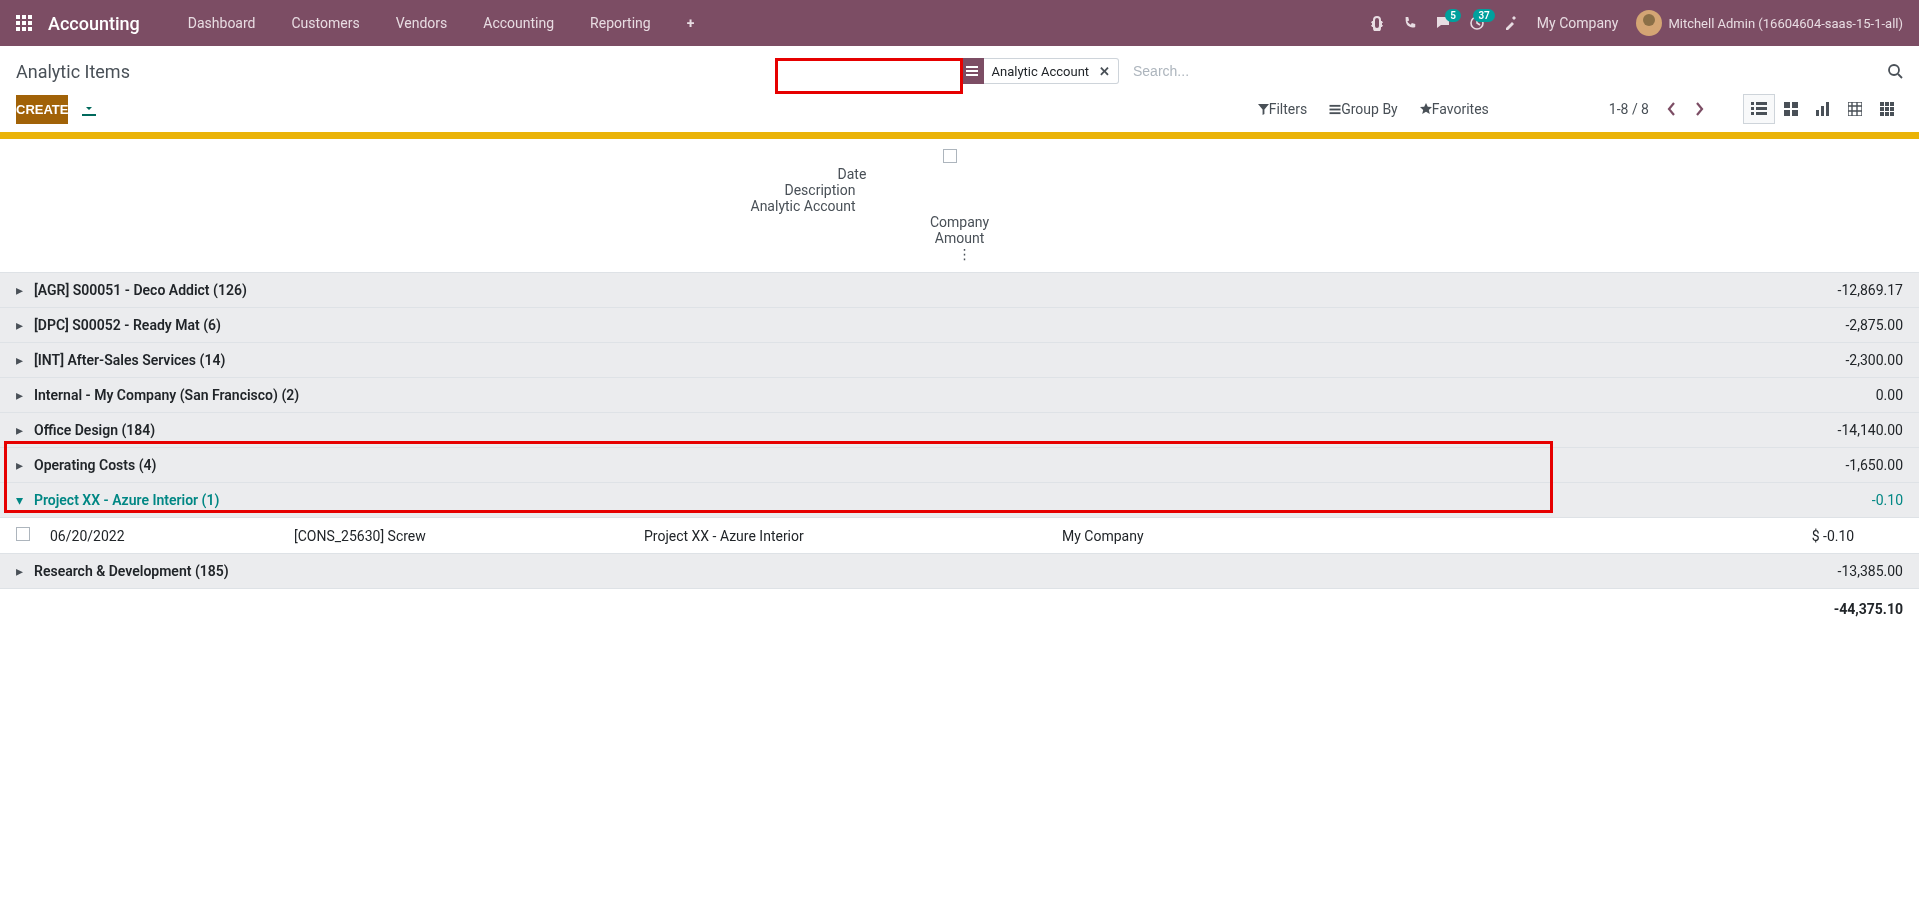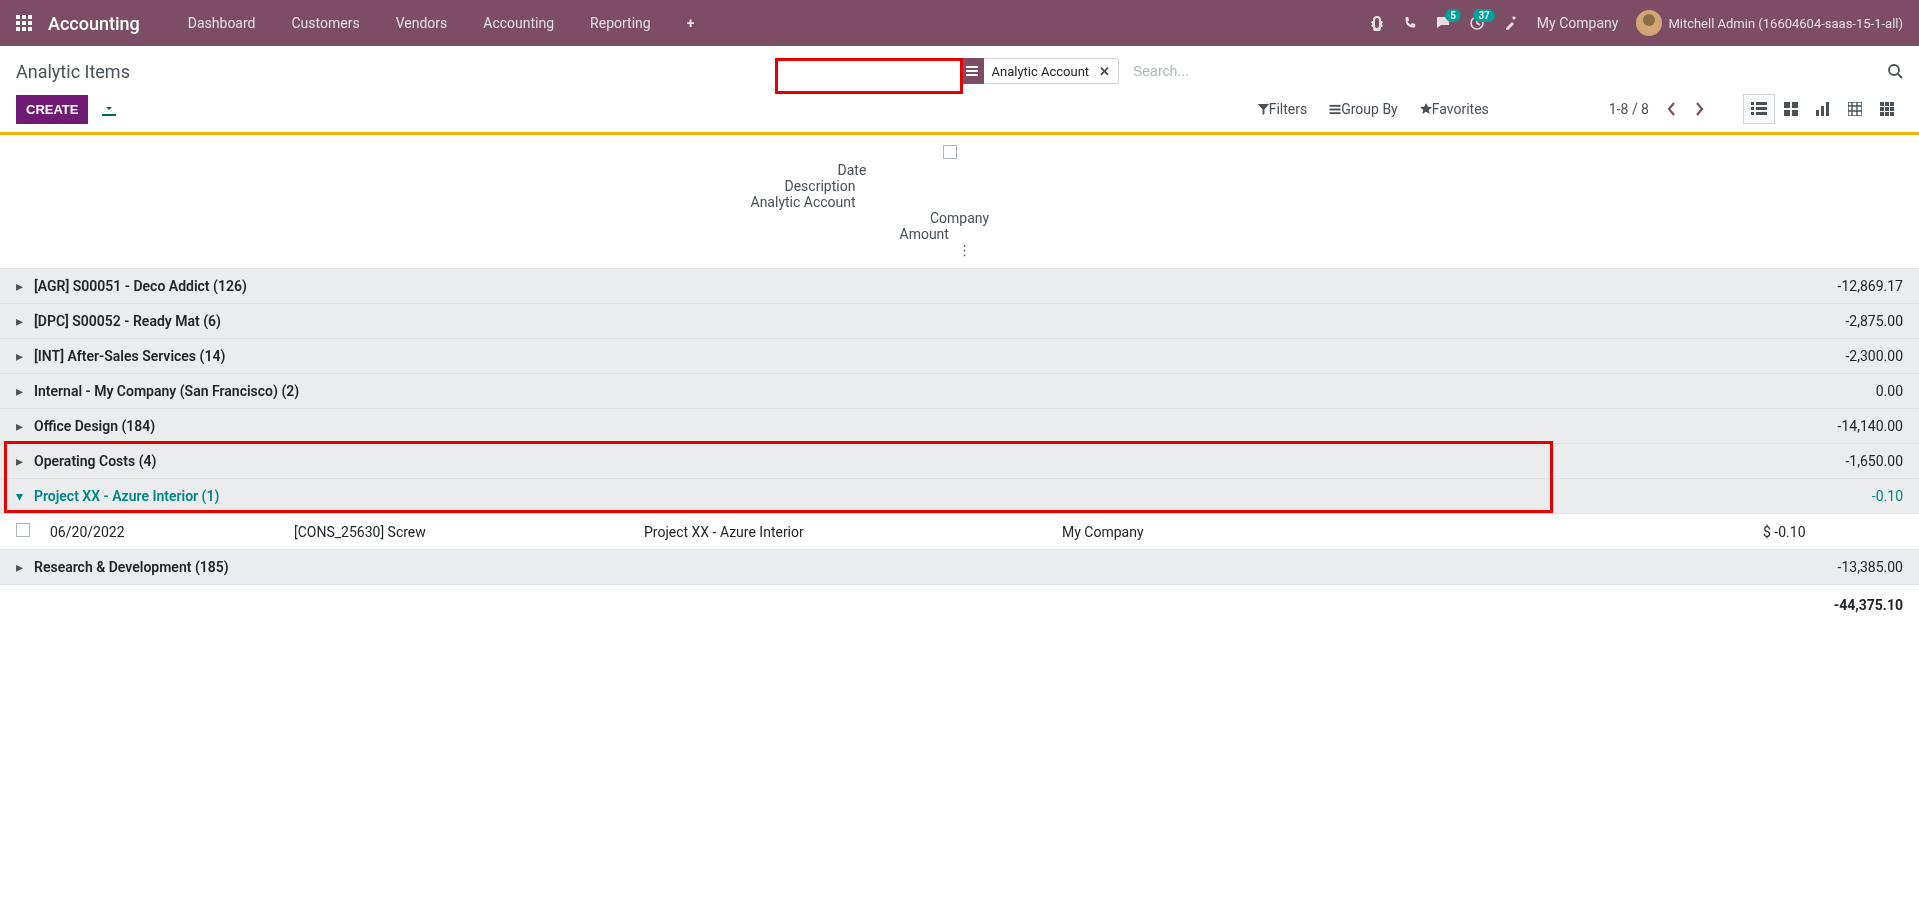--- a/index.html
+++ b/index.html
@@ -13,54 +13,54 @@
 .nav-links { display: flex; gap: 0; }
 .nav-link { padding: 0 18px; height: 32px; display: flex; align-items: center; cursor: pointer; font-size: 14px; color: #e8dce2; }
 .nav-right { margin-left: auto; display: flex; align-items: center; gap: 18px; }
 .nav-icon { cursor: pointer; position: relative; display: flex; align-items: center; }
 .badge { position: absolute; top: -6px; right: -10px; background: #00a09d; color: #fff; border-radius: 10px; font-size: 10px; padding: 1px 5px; font-weight: 600; }
 .avatar { width: 26px; height: 26px; border-radius: 50%; background: #d4a574; display: inline-block; margin-right: 6px; overflow: hidden; position: relative; }
 .avatar::after { content: ""; position: absolute; width: 12px; height: 12px; background: #8b6f47; border-radius: 50%; top: 4px; left: 7px; }
 .user-label { font-size: 13px; color: #e8dce2; }
 
 
-.control-panel { padding: 12px 16px 8px; border-bottom: 3px solid #eab308; }
+.control-panel { padding: 12px 16px 8px; border-bottom: 7px solid #eab308; }
 .cp-top { display: flex; align-items: center; margin-bottom: 10px; }
 .page-title { font-size: 18px; color: #495057; }
 .search-wrap { margin-left: auto; display: flex; align-items: center; flex: 0 0 50%; position: relative; }
 .search-facets { display: flex; align-items: center; }
 .facet { display: flex; align-items: center; height: 26px; }
 .facet-icon { background: #7c4d64; color: #fff; width: 24px; height: 26px; display: flex; align-items: center; justify-content: center; border-radius: 3px 0 0 3px; }
 .facet-label { background: #fff; border: 1px solid #ced4da; border-left: none; padding: 3px 4px 3px 8px; display: flex; align-items: center; gap: 6px; font-size: 13px; border-radius: 0 3px 3px 0; height: 26px; }
 .facet-x { cursor: pointer; font-weight: bold; color: #495057; padding: 0 4px; }
 .search-input { border: none; outline: none; font-size: 14px; padding: 4px 8px; flex: 1; color: #495057; margin-left: 6px; }
 .search-input::placeholder { color: #adb5bd; }
 .search-btn { cursor: pointer; color: #495057; margin-left: auto; }
 
 .cp-bottom { display: flex; align-items: center; }
-.create-btn { background: #701a75; color: #fff; border: none; padding: 7px 10px; font-size: 13px; font-weight: 600; cursor: pointer; margin-right: 14px; }
+.create-btn { background: #a16207; color: #fff; border: none; padding: 7px 0; font-size: 13px; font-weight: 600; cursor: pointer; margin-right: 14px; }
 .import-icon { color: #00695c; cursor: pointer; }
 .search-options { margin-left: auto; display: flex; gap: 22px; margin-right: 120px; }
 .so-item { display: flex; align-items: center; gap: 0; cursor: pointer; color: #495057; font-size: 14px; }
 .pager { display: flex; align-items: center; gap: 0; color: #495057; margin-right: 30px; }
 .pager-arrows { display: flex; gap: 0; margin-left: 8px; }
 .pager-arrow { width: 28px; height: 28px; display: flex; align-items: center; justify-content: center; cursor: pointer; color: #7c4d64; }
 .view-switcher { display: flex; gap: 0; }
 .vs-btn { width: 32px; height: 30px; display: flex; align-items: center; justify-content: center; cursor: pointer; color: #495057; border: 1px solid transparent; }
 .vs-btn.active { border: 1px solid #ced4da; background: #f8f9fa; }
 
 
 .table-wrap { width: 100%; }
 .table-header { display: flex; align-items: center; padding: 10px 16px; border-bottom: 1px solid #dee2e6; background: #fff; font-size: 14px; color: #495057; flex-direction: column; }
 .col-check { width: 34px; }
 .col-date { width: 244px; }
 .col-desc { width: 350px; }
 .col-acc { width: 418px; }
 .col-comp { flex: 1; }
-.col-amt { width: 120px; text-align: left; }
+.col-amt { width: 120px; text-align: center; }
 .col-opt { width: 24px; text-align: right; }
 .chk { width: 14px; height: 14px; border: 1px solid #adb5bd; display: inline-block; cursor: pointer; }
 
 .group-row { display: flex; align-items: center; padding: 9px 16px; background: #ebecee; border-bottom: 1px solid #dee2e6; cursor: pointer; font-size: 14px; }
 .group-row.expanded { color: #008784; }
 .group-row.expanded .caret { color: #008784; }
 .caret { width: 14px; display: inline-block; margin-right: 4px; color: #495057; }
 .group-label { font-weight: 600; }
 .group-amt { margin-left: auto; width: 140px; text-align: right; }
 

